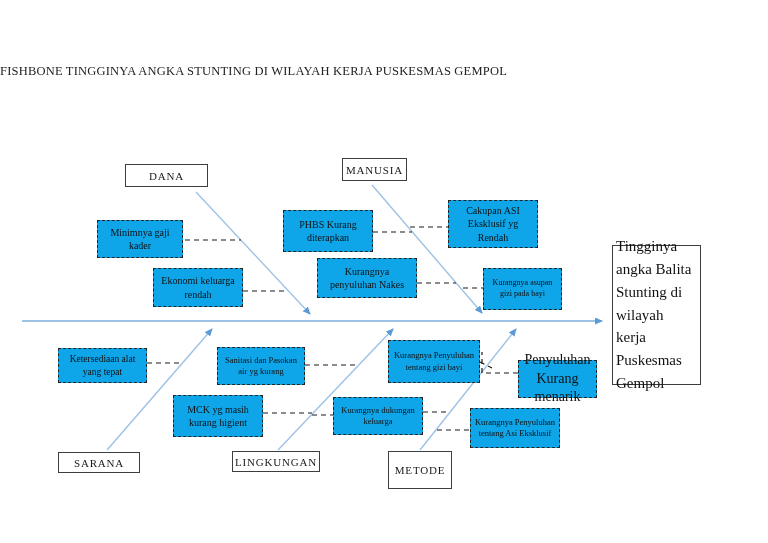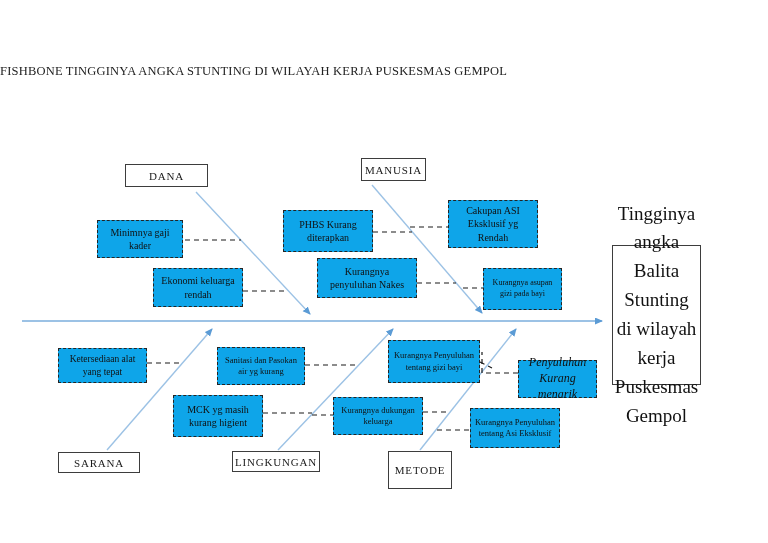--- a/index.html
+++ b/index.html
@@ -18,42 +18,42 @@
     font-size:11px;letter-spacing:0.8px;color:#1a1a1a;box-sizing:border-box;
   }
   .cause{
     position:absolute;border:1.6px dashed #242424;background:#0ea5e9;
     display:flex;align-items:center;justify-content:center;text-align:center;
     font-size:10px;line-height:1.32;padding:1px 3px;box-sizing:border-box;color:#111;
   }
   .head-box{
     position:absolute;left:612px;top:245px;width:89px;height:140px;
     border:1.6px solid #3d3d3d;background:#ffffff;box-sizing:border-box;
-    display:flex;align-items:center;justify-content:center;text-align:center;
-    font-size:19px;line-height:1.52;padding:2px 3px;color:#111;
+    display:flex;align-items:center;justify-content:center;text-align:left;
+    font-size:15px;line-height:1.52;padding:2px 3px;color:#111;
   }
   
   .cat-dana{left:125px;top:164px;width:83px;height:23px;font-family:Liberation Serif, serif;}
-  .cat-manusia{left:342px;top:158px;width:65px;height:23px;margin-left:19px;}
+  .cat-manusia{left:342px;top:158px;width:65px;height:23px;}
   .cat-sarana{left:58px;top:452px;width:82px;height:21px;}
   .cat-lingkungan{left:232px;top:451px;width:88px;height:21px;}
   .cat-metode{left:388px;top:451px;width:64px;height:38px;}
   
   .c-gaji{left:97px;top:220px;width:86px;height:38px;}
   .c-ekonomi{left:153px;top:268px;width:90px;height:39px;}
   .c-phbs{left:283px;top:210px;width:90px;height:42px;}
   .c-nakes{left:317px;top:258px;width:100px;height:40px;}
   .c-cakupan{left:448px;top:200px;width:90px;height:48px;}
   .c-asupan{left:483px;top:268px;width:79px;height:42px;font-size:8px;}
   .c-alat{left:58px;top:348px;width:89px;height:35px;font-size:9.5px;}
   .c-sanitasi{left:217px;top:347px;width:88px;height:38px;font-size:8.5px;}
   .c-mck{left:173px;top:395px;width:90px;height:42px;font-size:10px;}
   .c-gizibayi{left:388px;top:340px;width:92px;height:43px;font-size:8.5px;}
   .c-dukungan{left:333px;top:397px;width:90px;height:38px;font-size:8.5px;}
-  .c-menarik{left:518px;top:360px;width:79px;height:38px;font-size:12px;font-style:italic;}
+  .c-menarik{left:518px;top:360px;width:79px;height:38px;font-size:14px;}
   .c-asieks{left:470px;top:408px;width:90px;height:40px;font-size:8.5px;}
 </style>
 </head>
 <body>
 
 <div class="page">
 
   <div class="title">FISHBONE TINGGINYA ANGKA STUNTING DI WILAYAH KERJA PUSKESMAS GEMPOL</div>
 
   <svg class="lines" width="768" height="543" viewBox="0 0 768 543">

